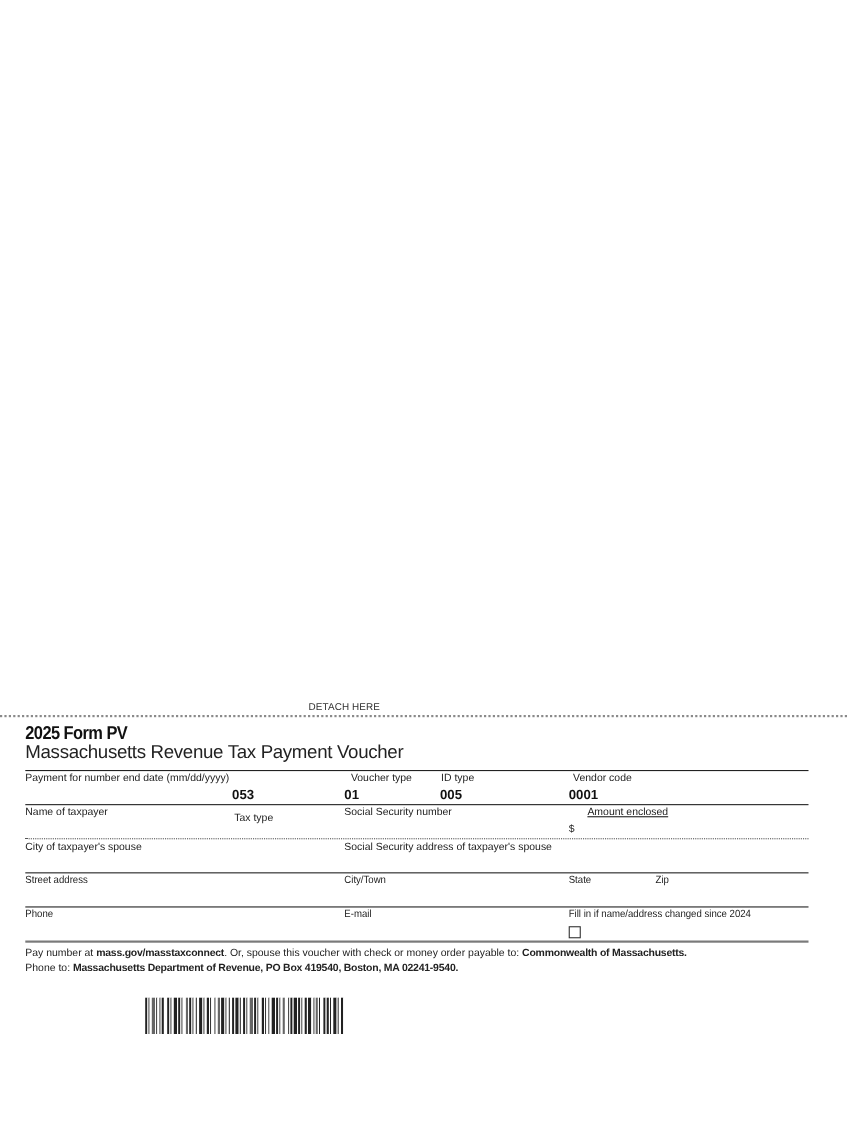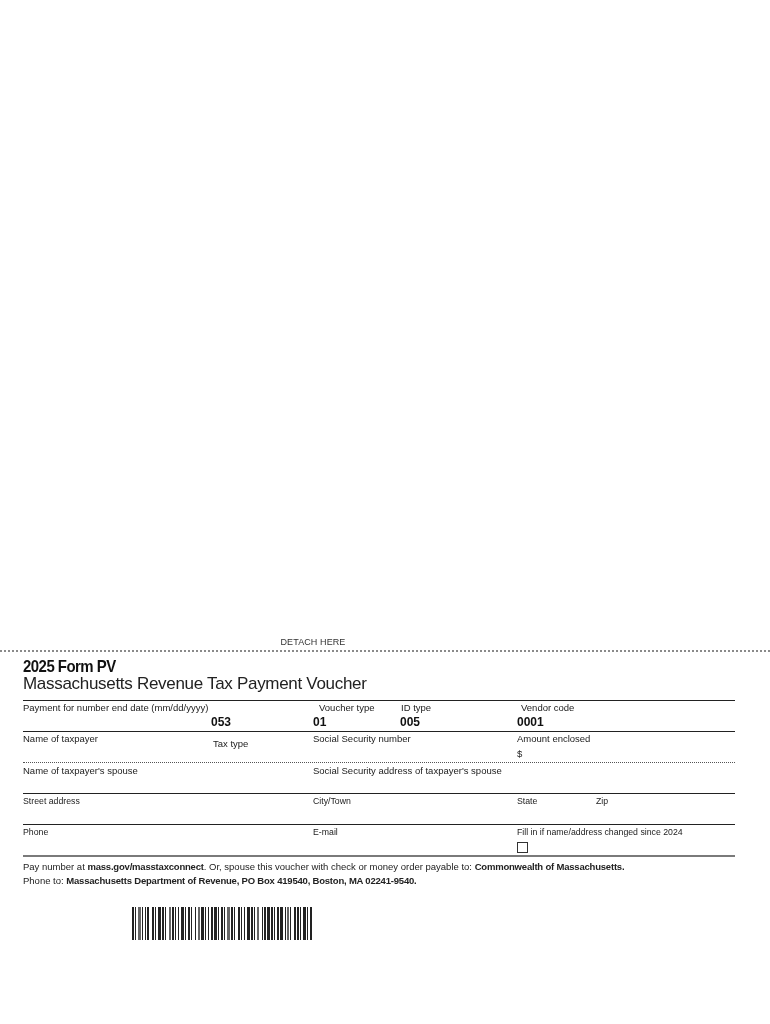--- a/index.html
+++ b/index.html
@@ -40,28 +40,28 @@
 <div class="abs lbl" style="left:319px; top:702px;">Voucher type</div>
 <div class="abs val" style="left:313px; top:715px;text-align:right;">01</div>
 <div class="abs lbl" style="left:401px; top:702px;">ID type</div>
 <div class="abs val" style="left:400px; top:715px;">005</div>
 <div class="abs lbl" style="left:521px; top:702px;">Vendor code</div>
 <div class="abs val" style="left:517px; top:715px;">0001</div>
 
 <div class="abs hline solid" style="top:731px;"></div>
 <div class="abs lbl" style="left:23px; top:733px;">Name of taxpayer</div>
 <div class="abs lbl" style="left:313px; top:733px;">Social Security number</div>
-<div class="abs lbl" style="left:517px; top:733px;">Amount enclosed</div>
+<div class="abs lbl" style="left:534px; top:733px;text-decoration:underline;">Amount enclosed</div>
 <div class="abs lbl" style="left:517px; top:748px;">$</div>
 <div class="abs" style="left:526px; top:745px; width:200px; height:14px;"></div>
 <div class="abs" style="left:23px; top:745px; width:280px; height:14px;"></div>
 <div class="abs" style="left:313px; top:745px; width:190px; height:14px;"></div>
 
 <div class="abs hline dotted" style="top:762px;"></div>
-<div class="abs lbl" style="left:23px; top:765px;">Name of taxpayer's spouse</div>
+<div class="abs lbl" style="left:23px; top:765px;">City of taxpayer's spouse</div>
 <div class="abs lbl" style="left:313px; top:765px;">Social Security address of taxpayer's spouse</div>
 <div class="abs" style="left:23px; top:777px; width:280px; height:14px;"></div>
 <div class="abs" style="left:313px; top:777px; width:190px; height:14px;"></div>
 
 <div class="abs hline solid" style="top:793px;"></div>
 <div class="abs lbl" style="left:23px; top:795px; transform:scaleX(0.92); transform-origin:left;">Street address</div>
 <div class="abs lbl" style="left:313px; top:795px; transform:scaleX(0.92); transform-origin:left;">City/Town</div>
 <div class="abs lbl" style="left:517px; top:795px; transform:scaleX(0.92); transform-origin:left;">State</div>
 <div class="abs lbl" style="left:596px; top:795px; transform:scaleX(0.92); transform-origin:left;">Zip</div>
 <div class="abs" style="left:23px; top:808px; width:280px; height:14px;"></div>

